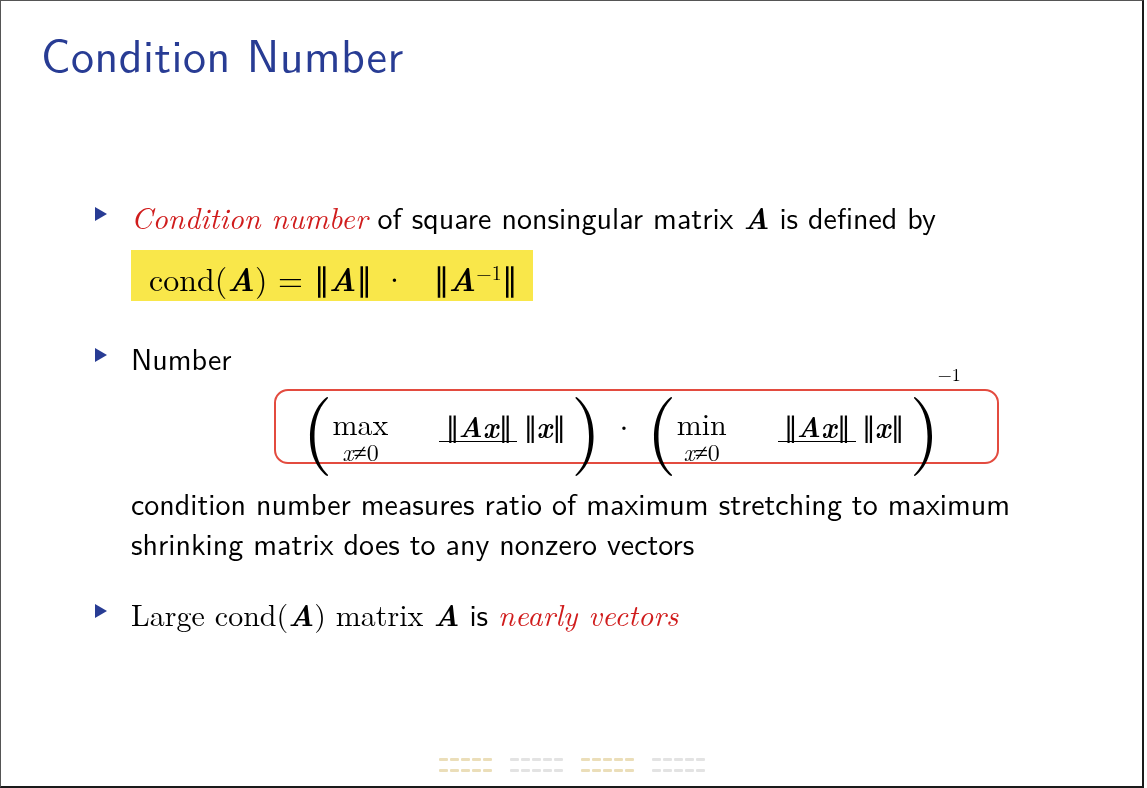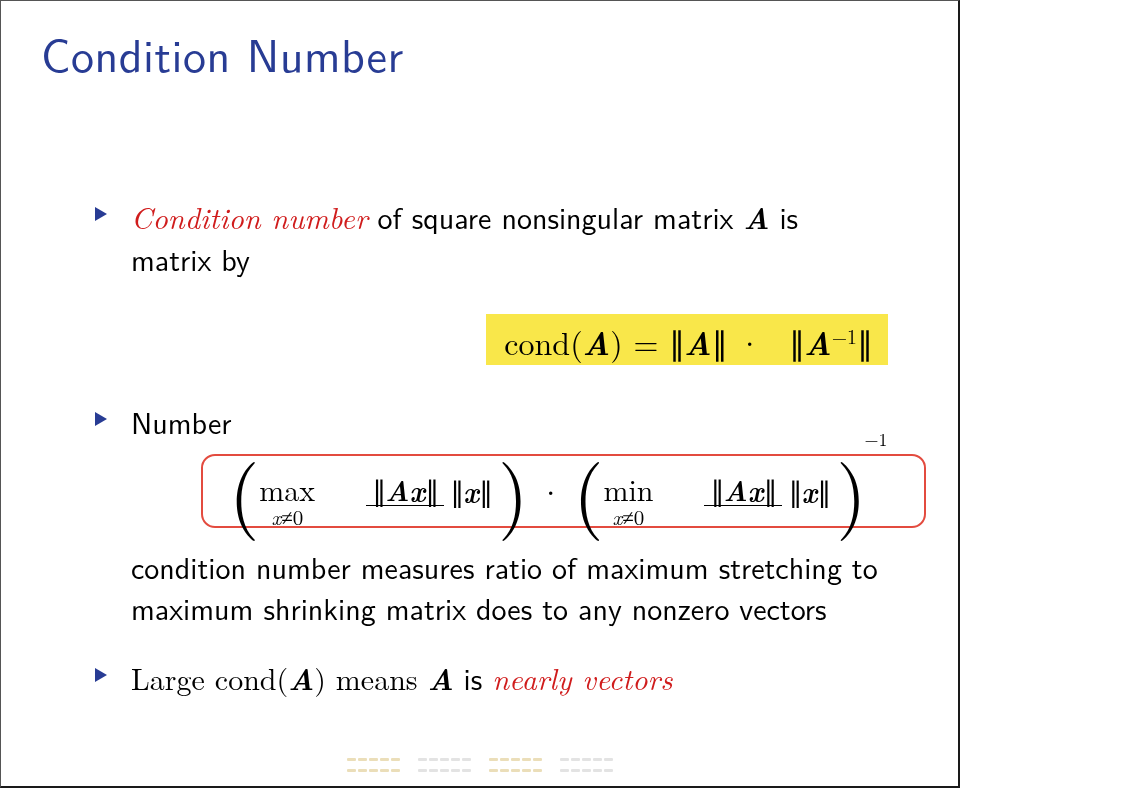--- a/index.html
+++ b/index.html
@@ -4,21 +4,21 @@
 <style>
   html, body {
     margin: 0;
     padding: 0;
     background: #ffffff;
     font-family: "Latin Modern Sans", "Computer Modern Sans", "DejaVu Sans", "Arial", sans-serif;
     color: #000000;
   }
   .slide {
     position: relative;
-    width: 960px;
+    width: 1144px;
     height: 788px;
     box-sizing: border-box;
     border: 2px solid #1a1a1a;
     border-top: 1px solid #555;
     border-left: 1px solid #555;
     padding: 18px 40px 0 40px;
     overflow: hidden;
   }
   .title {
     color: #283c94;
@@ -44,22 +44,22 @@
     color: #283c94;
     font-size: 18px;
   }
   .bullet svg { display: block; }
   .red-italic { color: #d01c1c; font-style: italic; }
   .bold-italic { font-style: italic; font-weight: 700; }
   .serif { font-family: "Latin Modern Roman", "CMU Serif", "Georgia", serif; }
   .math { font-family: "Latin Modern Roman", "CMU Serif", "Georgia", serif; white-space: nowrap; }
 
   .formula-row {
-    text-align: right;
-    margin: 36px 0 36px 0;
+    text-align: left;
+    margin: 12px 0 36px 0;
   }
   .hl {
     display: inline-block;
     background: #f9e74a;
     padding: 6px 16px 2px 18px;
     font-size: 32px;
   }
 
   .boxed-row {
     margin: 12px 0 18px 0;
@@ -108,21 +108,21 @@
   .stack {
     display: inline-flex;
     flex-direction: column;
     align-items: center;
     font-size: 22px;
     line-height: 1.05;
     position: relative;
     top: 9px;
   }
   .stack .top { font-size: 30px; }
-  .stack .bot { font-size: 21px; }
+  .stack .bot { font-size: 24px; }
   .stack .bot .bi { font-style: italic; font-weight: 400; }
 
   .frac {
     display: inline-flex;
     flex-direction: row;
     align-items: center;
     line-height: 1.0;
     vertical-align: middle;
     position: relative;
     top: 0px;
@@ -174,21 +174,21 @@
   <div class="title">Condition Number</div>
 
   <div class="content">
 
     <div class="item">
       <span class="bullet">
         <svg width="16" height="16" viewBox="0 0 16 16">
             <polygon points="2,1 14,8 2,15" fill="#283c94"></polygon>
           </svg>
       </span>
-      <span class="red-italic serif">Condition number</span><span> of square nonsingular matrix </span><span class="bold-italic serif">A</span><span> is matrix by</span>
+      <span class="red-italic serif">Condition number</span><span> of square nonsingular matrix </span><span class="bold-italic serif">A</span><span> is defined by</span>
 
       <div class="formula-row">
         <span class="hl math">
           <span>cond(</span><span class="bold-italic">A</span><span>) = </span><span class="norm-bars">∥</span><span class="bold-italic">A</span><span class="norm-bars">∥</span><span> · </span>&nbsp;<span class="norm-bars">∥</span><span class="bold-italic">A</span><span class="sup-sm">−1</span><span class="norm-bars">∥</span>
         </span>
       </div>
     </div>
 
 
     <div class="item">
@@ -240,21 +240,21 @@
 
       <div class="continuation">condition number measures ratio of maximum stretching to maximum shrinking matrix does to any nonzero vectors</div>
     </div>
 
     <div class="item" style="margin-bottom:0">
       <span class="bullet">
         <svg width="16" height="16" viewBox="0 0 16 16">
             <polygon points="2,1 14,8 2,15" fill="#283c94"></polygon>
           </svg>
       </span>
-      <span class="math"><span>Large cond(</span><span class="bold-italic">A</span><span>) means </span><span class="bold-italic">A</span></span><span> is </span><span class="red-italic serif">nearly vectors</span>
+      <span class="math"><span>Large cond(</span><span class="bold-italic">A</span><span>) matrix </span><span class="bold-italic">A</span></span><span> is </span><span class="red-italic serif">nearly vectors</span>
     </div>
 
   </div>
 
   <div class="footer-nav">
     <div class="grp g1">
         <span></span>
         <span></span>
         <span></span>
         <span></span>

